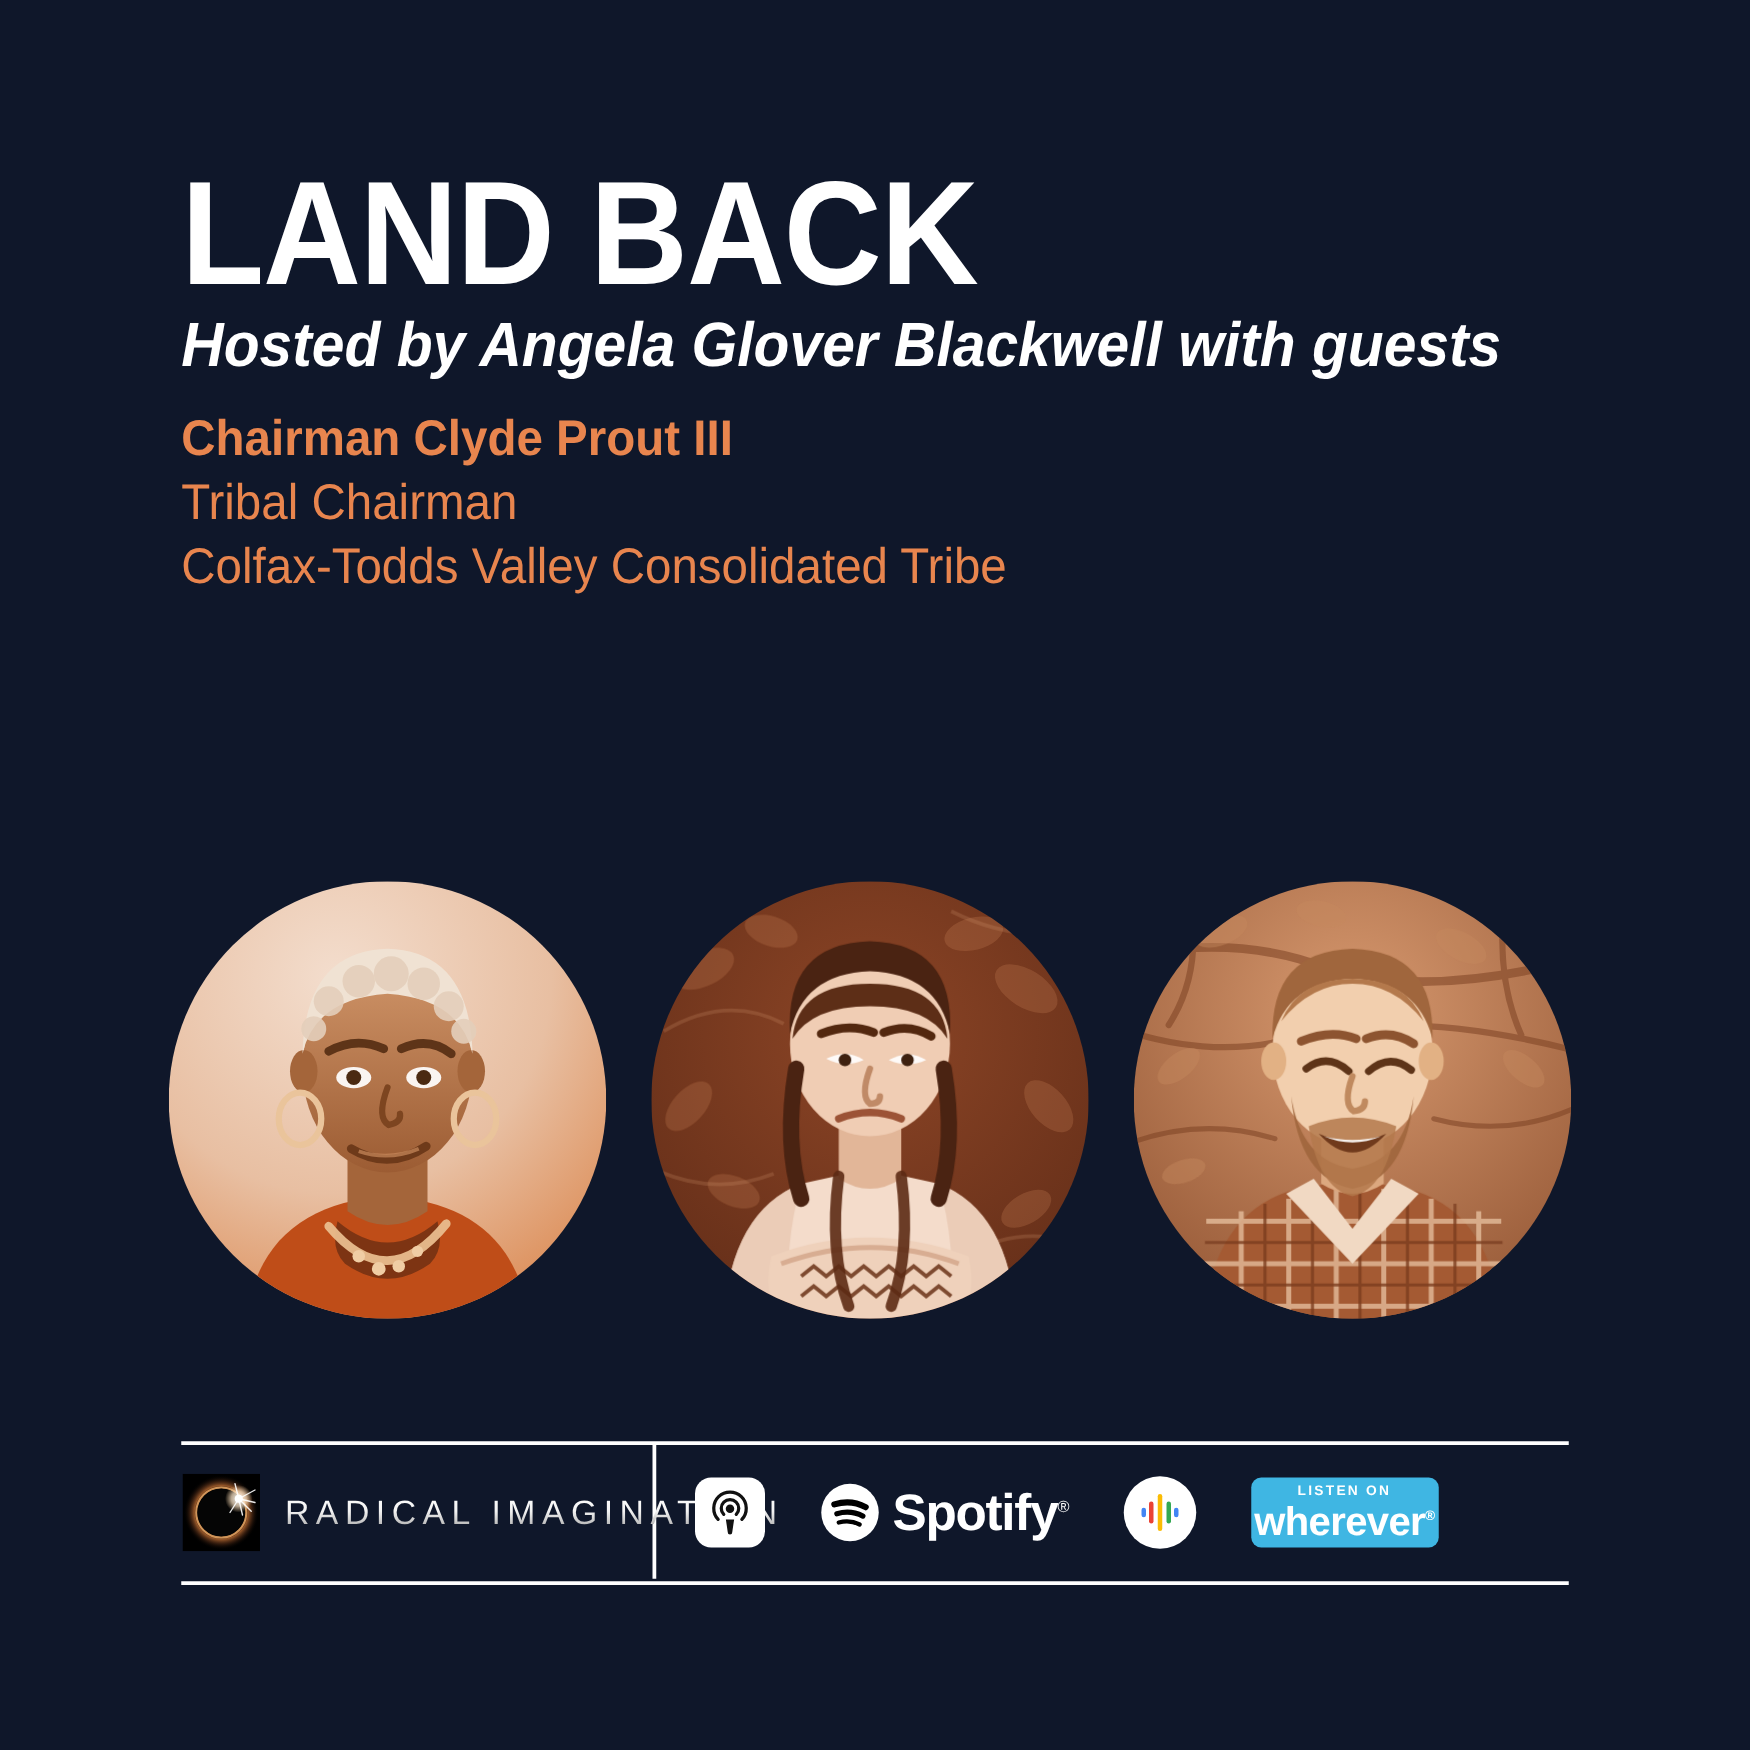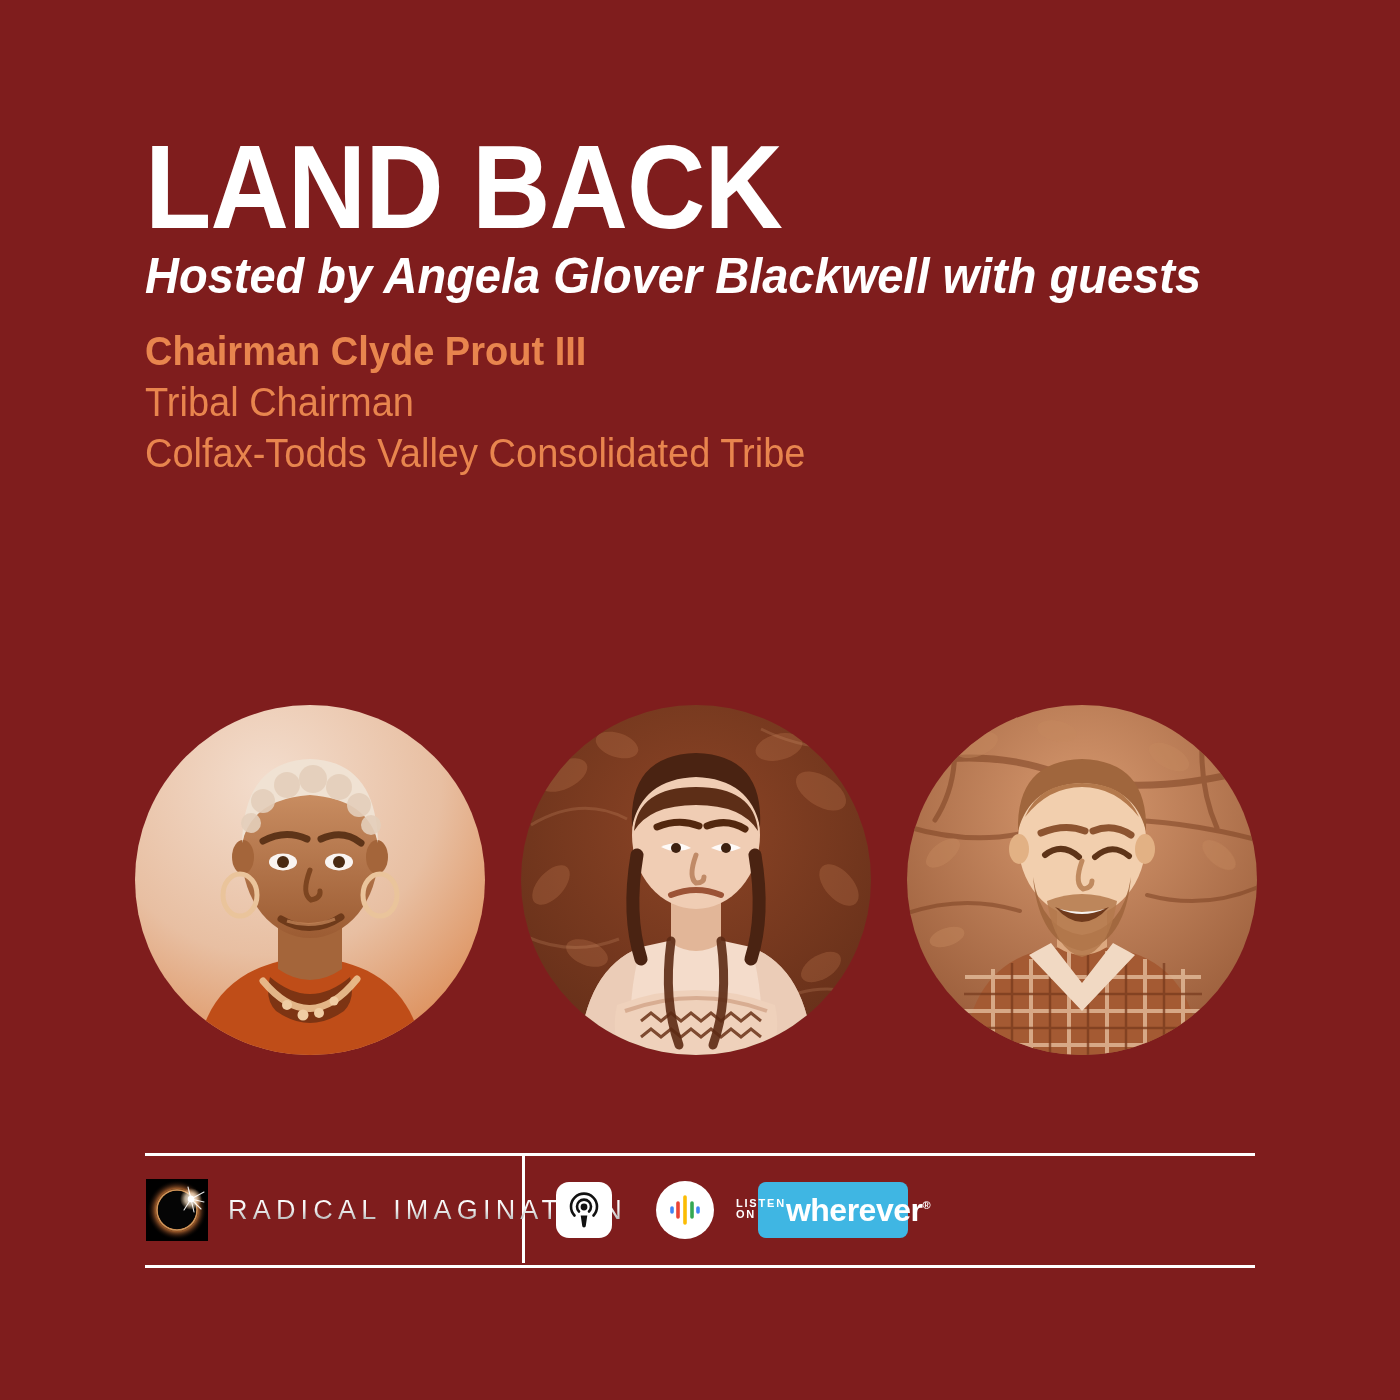--- a/index.html
+++ b/index.html
@@ -1,21 +1,21 @@
 <!DOCTYPE html>
 <html><head>
 <meta charset="utf-8">
 <style>
   html,body{margin:0;padding:0;background:#000;}
   body{
     width:1400px;height:1400px;overflow:hidden;
     font-family:"Liberation Sans", sans-serif;
     color:#fff;position:relative;
   }
-  .canvas{position:absolute;inset:0;background:#7f1d1d;}
+  .canvas{position:absolute;inset:0;background:#0f172a;}
 
   
   .title{
     position:absolute;left:145px;top:128px;
     font-size:118px;line-height:1;
     font-weight:700;letter-spacing:-1px;
     transform:scaleX(.92);transform-origin:left top;
     color:#ffffff;white-space:nowrap;
   }
   .subtitle{
@@ -91,21 +91,21 @@
   .st-row i{display:block;height:100%;border-radius:1px;}
   .st-word{
     position:absolute;left:0;top:19px;width:128px;height:26px;
     font-size:25px;font-weight:700;letter-spacing:.5px;color:#fff;
     display:flex;align-items:center;justify-content:center;
     transform:scaleX(1.02);
   }
   
   .pandora{
     width:150px;height:56px;border-radius:8px;
-    display:flex;align-items:center;justify-content:center;
+    display:flex;flex-direction:column;align-items:center;justify-content:center;
     line-height:1;
   }
   .pd-small{font-size:11px;font-weight:700;letter-spacing:1.8px;color:#fff;margin-bottom:2px;}
   .pd-word{font-size:32px;font-weight:700;letter-spacing:-.5px;color:#fff;}
   .pd-word sup{font-size:11px;vertical-align:super;}
 
   .tagline{
     position:absolute;left:0;top:1328px;width:1400px;text-align:center;
     font-size:27px;font-weight:700;font-style:italic;color:#ffffff;
   }
@@ -388,20 +388,31 @@
           <g fill="none" stroke="#111" stroke-width="2.6" stroke-linecap="round">
             <path d="M12.5 27.5a13 13 0 1 1 19 0"></path>
             <path d="M17 23.5a7 7 0 1 1 10 0"></path>
           </g>
           <circle cx="22" cy="19" r="3.4" fill="#111"></circle>
           <path d="M18.7 27.5h6.6l-1.5 10.2a1.8 1.8 0 0 1-3.6 0Z" fill="#111"></path>
         </svg>
       </div>
     </div>
 
+    <div class="plogo spotify">
+      <svg width="48" height="48" viewBox="0 0 48 48" xmlns="http://www.w3.org/2000/svg">
+        <circle cx="24" cy="24" r="23" fill="#fff"></circle>
+        <g stroke="#000" stroke-linecap="round" fill="none">
+          <path d="M11.5 17.5c8.5-2.6 17.6-1.8 25 2.2" stroke-width="5"></path>
+          <path d="M13.5 25c7-2 14.6-1.3 20.8 1.9" stroke-width="4.2"></path>
+          <path d="M15 32c5.6-1.6 11.7-1 16.7 1.6" stroke-width="3.4"></path>
+        </g>
+      </svg>
+      <span class="spotify-word"><span>Spotify</span><sup>®</sup></span>
+    </div>
 
     <div class="plogo">
       <div class="gpod">
         <svg viewBox="0 0 44 44" width="44" height="44" xmlns="http://www.w3.org/2000/svg">
           <g stroke-linecap="round" stroke-width="3.6" fill="none">
             <path d="M9 20v4" stroke="#4285F4"></path>
             <path d="M15 15v14" stroke="#EA4335"></path>
             <path d="M22 9v26" stroke="#FBBC04"></path>
             <path d="M29 15v14" stroke="#34A853"></path>
             <path d="M35 20v4" stroke="#4285F4"></path>

